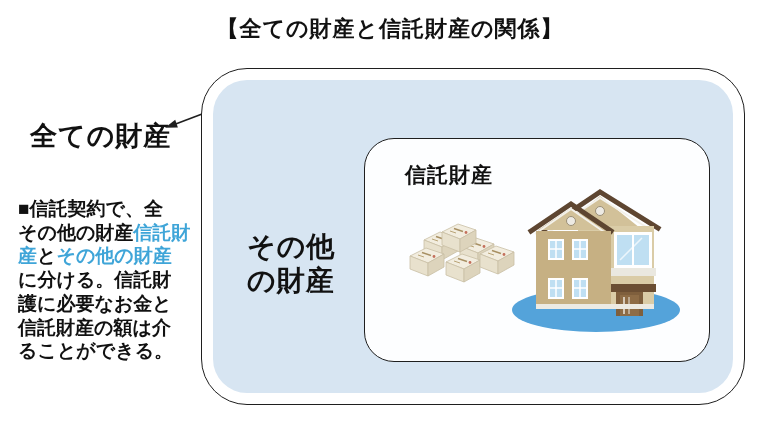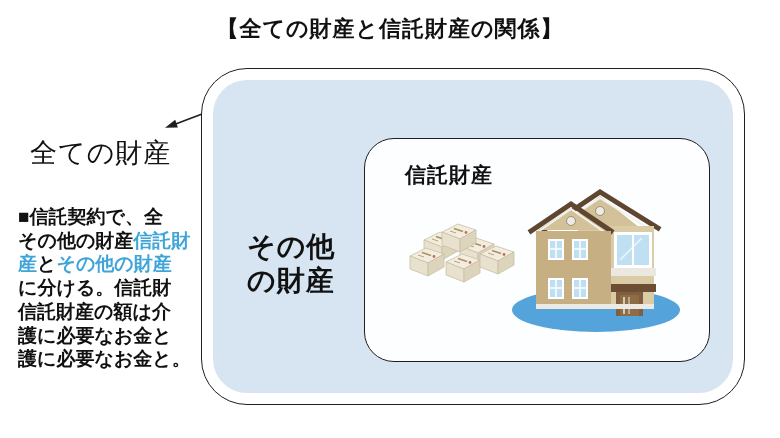--- a/index.html
+++ b/index.html
@@ -21,21 +21,21 @@
   html,body{margin:0;padding:0;background:#fff;}
   .stage{
     position:relative;width:780px;height:438px;background:#fff;overflow:hidden;
     font-family:"Liberation Sans","DejaVu Sans",sans-serif;color:var(--text-black);
   }
   .title{
     position:absolute;top:14px;left:0;width:780px;text-align:center;
     font-size:22px;font-weight:bold;letter-spacing:1px;
   }
   .all-label{
-    position:absolute;left:30px;top:135px;font-size:27px;font-weight:normal;letter-spacing:1px;
+    position:absolute;left:30px;top:118px;font-size:27px;font-weight:bold;letter-spacing:1px;
   }
   .arrow-svg{position:absolute;left:158px;top:103px;}
   .outer-box{
     position:absolute;left:201px;top:68px;width:544px;height:337px;
     background:#fff;border:1.5px solid var(--outline);border-radius:46px;box-sizing:border-box;
   }
   .blue-fill{
     position:absolute;left:11px;top:11px;right:11px;bottom:11px;
     background:var(--box-fill-blue);border-radius:34px;
   }
@@ -46,21 +46,21 @@
   .inner-box{
     position:absolute;left:364px;top:138px;width:346px;height:224px;
     background:#FDFEFF;border:1.5px solid var(--outline);border-radius:30px;box-sizing:border-box;
   }
   .inner-label{
     position:absolute;left:405px;top:161px;font-size:21px;font-weight:bold;letter-spacing:1px;
   }
   .illustration{position:absolute;left:364px;top:138px;pointer-events:none;}
   .paragraph{
     position:absolute;left:18px;top:197px;width:192px;
-    font-size:19px;font-weight:bold;line-height:23.7px;color:var(--text-black);margin-top:8px;
+    font-size:19px;font-weight:bold;line-height:23.7px;color:var(--text-black);
   }
   .pline{white-space:nowrap;}
   .seg-blue{color:var(--accent-blue);}
 </style>
 </head>
 <body>
 
 <div class="stage">
 
   <div class="title">【全ての財産と信託財産の関係】</div>
@@ -160,18 +160,18 @@
     </g>
   </svg>
 
   <div class="inner-label">信託財産</div>
 
   <div class="paragraph">
       <div class="pline"><span>■信託契約で、全</span></div>
       <div class="pline"><span>その他の財産</span><span class="seg-blue">信託財</span></div>
       <div class="pline"><span class="seg-blue">産</span><span>と</span><span class="seg-blue">その他の財産</span></div>
       <div class="pline"><span>に分ける。信託財</span></div>
+      <div class="pline"><span>護に必要なお金と</span></div>
       <div class="pline"><span>信託財産の額は介</span></div>
-      <div class="pline"><span>護に必要なお金と</span></div>
-      <div class="pline"><span>護に必要なお金と。</span></div>
+      <div class="pline"><span>ることができる。</span></div>
     </div>
 
 </div>
 
 </body></html>

